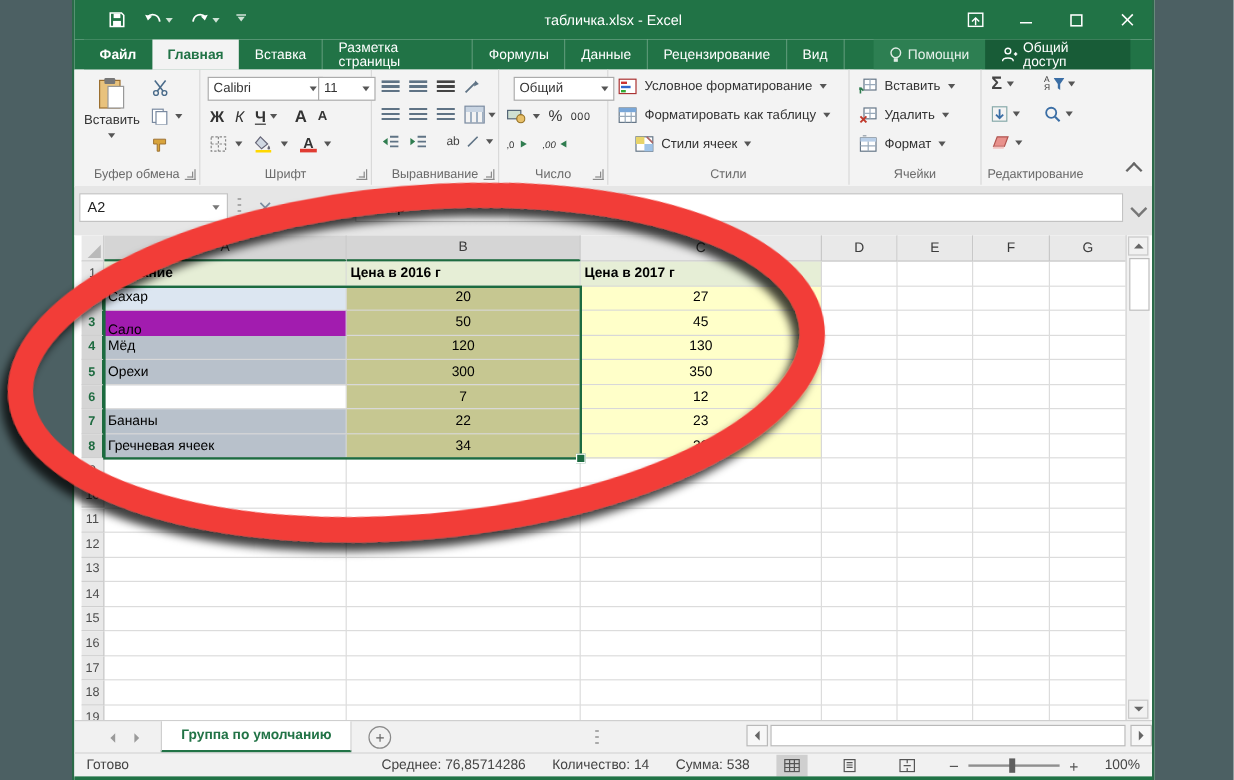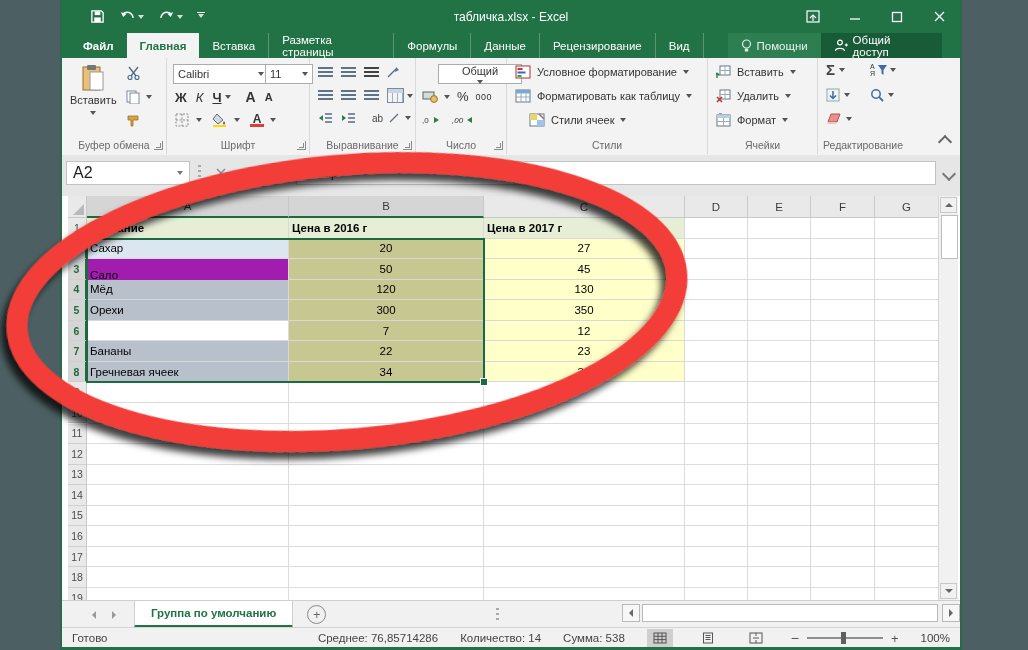--- a/index.html
+++ b/index.html
@@ -43,21 +43,21 @@
   .boxgrid{width:15px;height:13px;border:1px solid #7a8aa0;
            background:linear-gradient(#c8d4e2 0 4px,transparent 4px),
            repeating-linear-gradient(90deg,transparent 0 4px,#9fb0c2 4px 5px);}
   .sum{font-size:15px;font-weight:bold;color:#444;line-height:14px;}
   .chev-up{width:8px;height:8px;border-left:2px solid #666;border-top:2px solid #666;transform:rotate(45deg);}
   
   .fbar{position:absolute;left:0;top:155px;right:0;height:41px;background:#e6e6e6;
         border-bottom:1px solid #d0d0d0;}
   .namebox{position:absolute;left:4px;top:6px;width:124px;height:24px;background:#fff;
            border:1px solid #c3c3c3;display:flex;align-items:center;padding:0 6px;
-           font-size:16px;color:#222;justify-content:space-between;box-sizing:border-box;}
+           font-size:12px;color:#222;justify-content:space-between;box-sizing:border-box;}
   .fbtn{position:absolute;top:8px;width:22px;height:20px;display:flex;align-items:center;
         justify-content:center;color:#6b7f93;font-size:12px;}
   .finput{position:absolute;left:234px;top:6px;right:24px;height:24px;background:#fff;
           border:1px solid #c3c3c3;display:flex;align-items:center;padding:0 6px;
           font-size:12px;color:#222;box-sizing:border-box;}
   .vdots{position:absolute;left:136px;top:10px;width:3px;height:16px;
          background:repeating-linear-gradient(#a9a9a9 0 2px,transparent 2px 5px);}
   
   .sheet{position:absolute;left:0;top:196px;right:0;height:404px;background:#fff;overflow:hidden;}
   .hd{position:absolute;box-sizing:border-box;background:#e9e9e9;border-right:1px solid #c8c8c8;
@@ -327,21 +327,21 @@
               <line x1="1" y1="9" x2="9" y2="1" stroke="#5f7385" stroke-width="1.3"></line>
             </svg>
           <span class="dd" style="border-top-color:#555;"></span>
         </span>
       </div>
       <div class="grp-label">Выравнивание</div>
       <div class="dlg"></div>
     </div>
 
     <div class="grp" style="left:354px;width:91px;">
-      <div class="combo" style="position:absolute;left:22px;top:6px;width:74px;flex-direction:column;">
+      <div class="combo" style="position:absolute;left:12px;top:6px;width:74px;">
         <span>Общий</span>
         <span class="dd" style="border-top-color:#555;"></span>
       </div>
       <div class="ribrow" style="left:6px;top:31px;gap:7px;">
         <span class="ribrow" style="position:static;">
           <svg width="16" height="13" viewBox="0 0 16 13">
               <rect x="1" y="2" width="11" height="7" fill="#cfe0d2" stroke="#567"></rect>
               <circle cx="12" cy="9" r="3.4" fill="#e8c06a" stroke="#967328"></circle>
             </svg>
           <span class="dd" style="border-top-color:#555;"></span>

